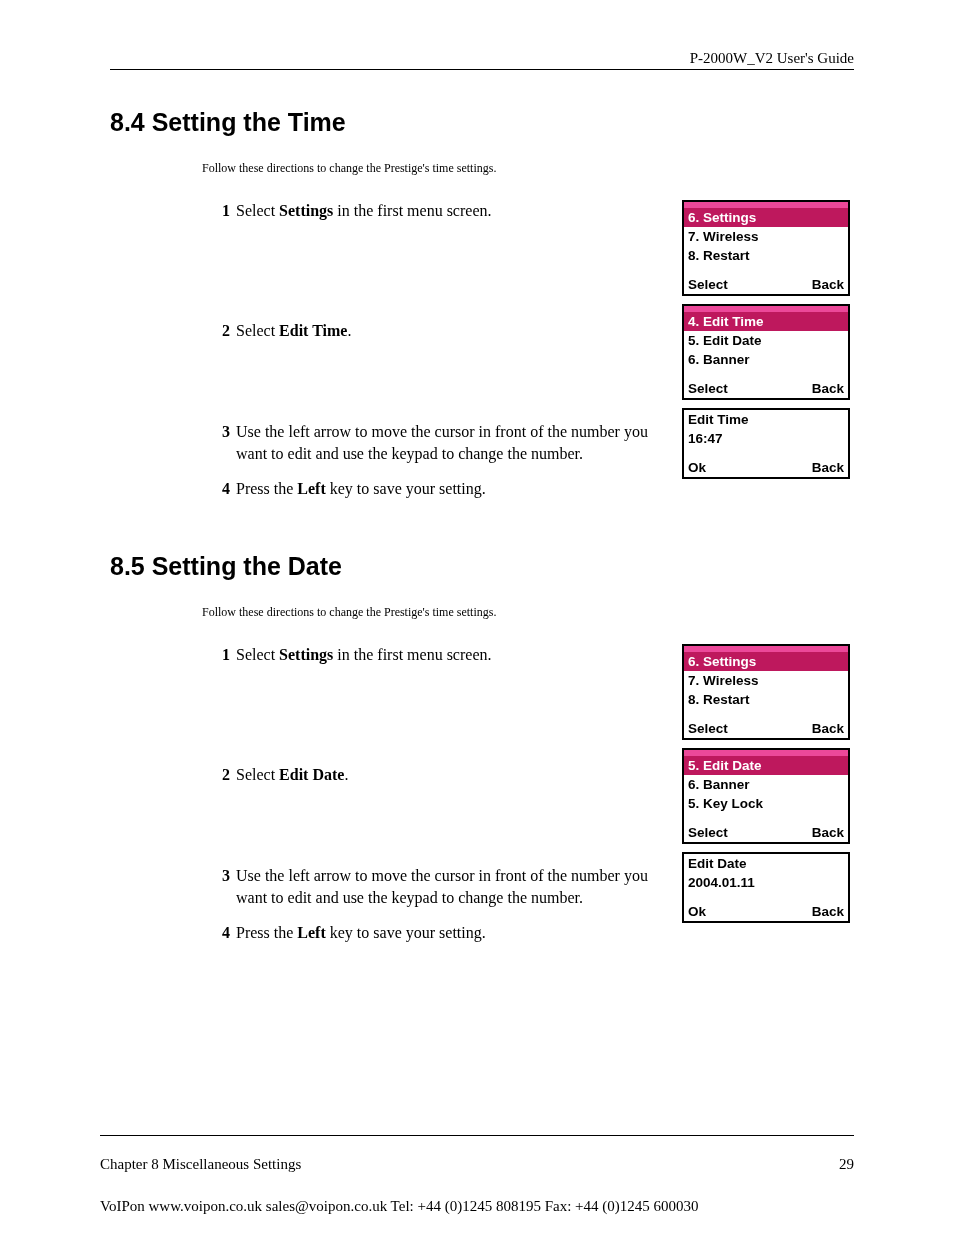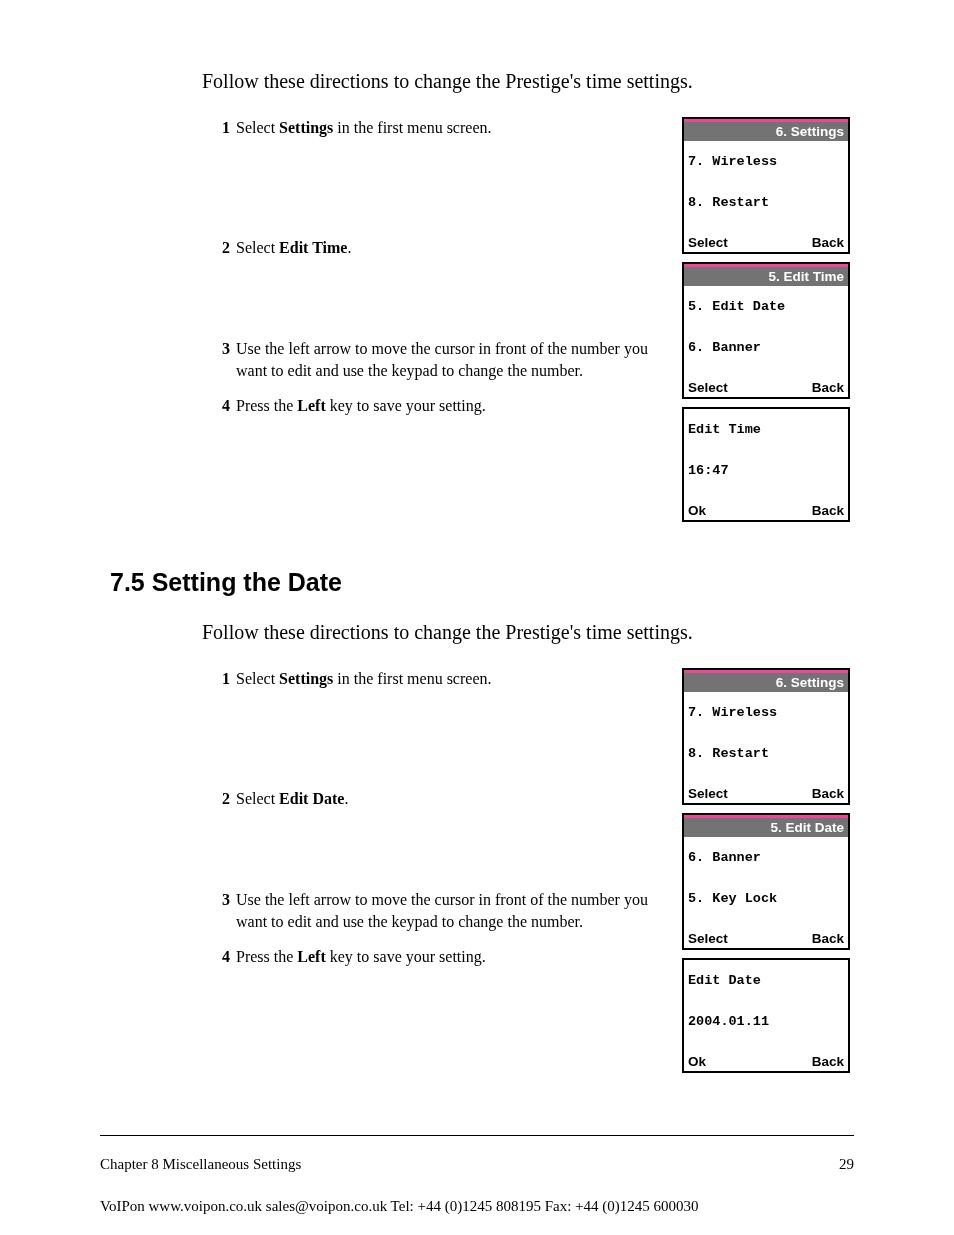--- a/index.html
+++ b/index.html
@@ -24,21 +24,21 @@
     }
     .section-heading {
       font-family: Arial, Helvetica, sans-serif;
       font-weight: bold;
       font-size: 25px;
       margin: 38px 0 24px 0;
     }
     .intro {
       margin-left: 92px;
       margin-bottom: 24px;
-      font-size: 20px;
+      font-size: 12px;
     }
     .content-block {
       margin-left: 102px;
       display: flex;
       align-items: flex-start;
     }
     .steps-col {
       flex: 1;
       padding-right: 6px;
     }
@@ -63,29 +63,27 @@
     .lcd {
       width: 168px;
       border: 2.5px solid #000;
       margin-bottom: 8px;
       font-family: Arial, Helvetica, sans-serif;
       font-weight: bold;
       font-size: 13.5px;
       box-sizing: border-box;
     }
     .lcd .hl {
-      background: #737373;
+      background: #be185d;
       color: #fff;
-      border-top: 3px solid #ec4899;
+      border-top: 6px solid #ec4899;
       padding: 2px 4px;
-      text-align: right;
     }
     .lcd .ln {
-      padding: 13px 4px;
-      font-family: Liberation Mono, monospace;
+      padding: 2px 4px;
     }
     .lcd .gap { height: 12px; }
     .lcd .softkeys {
       display: flex;
       justify-content: space-between;
       padding: 0 4px 2px 4px;
     }
     .footer-line {
       position: absolute;
       left: 100px;
@@ -105,21 +103,25 @@
       font-size: 15px;
     }
     .spacer1 { height: 84px; }
     .spacer2 { height: 66px; }
   </style>
 </head>
 <body>
 
 <div class="page">
 
-
+  <div class="header-line">
+    <span>P-2000W_V2 User's Guide</span>
+  </div>
+
+  <h2 class="section-heading">8.4  Setting the Time</h2>
   <p class="intro">Follow these directions to change the Prestige's time settings.</p>
 
   <div class="content-block">
     <div class="steps-col">
       <div class="step">
         <div class="step-num">1</div>
         <div class="step-text"><span>Select </span><span class="b">Settings</span><span> in the first menu screen.</span></div>
       </div>
       <div class="spacer1"></div>
       <div class="step">
@@ -141,42 +143,42 @@
         <div class="hl">6. Settings</div>
         <div class="ln">7. Wireless</div>
         <div class="ln">8. Restart</div>
         <div class="gap"></div>
         <div class="softkeys">
             <span>Select</span>
             <span>Back</span>
           </div>
       </div>
       <div class="lcd">
-        <div class="hl">5. Edit Time</div>
+        <div class="hl">4. Edit Time</div>
         <div class="ln">5. Edit Date</div>
         <div class="ln">6. Banner</div>
         <div class="gap"></div>
         <div class="softkeys">
             <span>Select</span>
             <span>Back</span>
           </div>
       </div>
       <div class="lcd">
         <div class="ln">Edit Time</div>
         <div class="ln">16:47</div>
         <div class="gap"></div>
         <div class="softkeys">
             <span>Ok</span>
             <span>Back</span>
           </div>
       </div>
     </div>
   </div>
 
-  <h2 class="section-heading">7.5  Setting the Date</h2>
+  <h2 class="section-heading">8.5  Setting the Date</h2>
   <p class="intro">Follow these directions to change the Prestige's time settings.</p>
 
   <div class="content-block">
     <div class="steps-col">
       <div class="step">
         <div class="step-num">1</div>
         <div class="step-text"><span>Select </span><span class="b">Settings</span><span> in the first menu screen.</span></div>
       </div>
       <div class="spacer1"></div>
       <div class="step">

